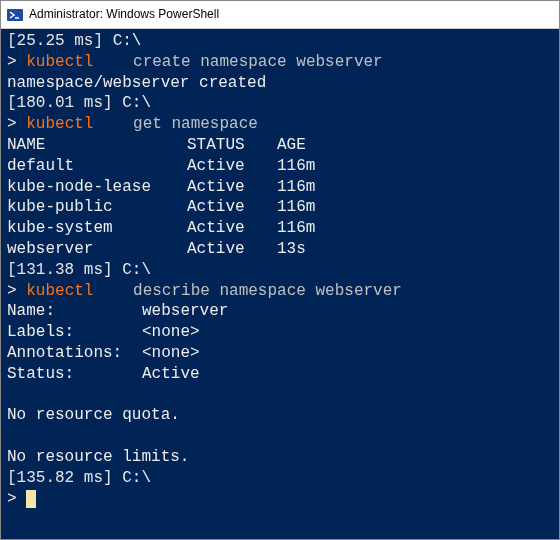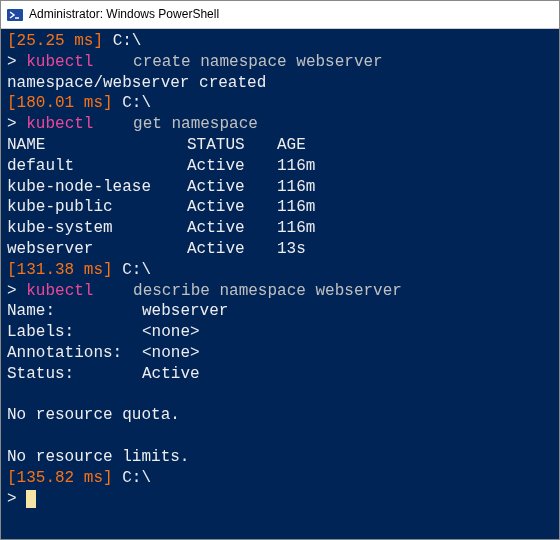--- a/index.html
+++ b/index.html
@@ -39,22 +39,22 @@
       justify-content: center;
     }
     .terminal {
       flex: 1;
       background: #012456;
       color: #eeedf0;
       padding: 2px 6px;
       overflow: hidden;
       white-space: pre;
     }
-    .cyan { color: #f97316; }
-    .yellow { color: #ec4899; text-align: center; }
+    .cyan { color: #e5e5e5; }
+    .yellow { color: #f97316; text-align: center; }
     .gray { color: #c0c0c0; margin-left: 30px; }
     .white { color: #eeedf0; }
     .cursor {
       display: inline-block;
       width: 10px;
       height: 18px;
       background: #f5e6a7;
       vertical-align: text-bottom;
     }
     .line { display: block; }

